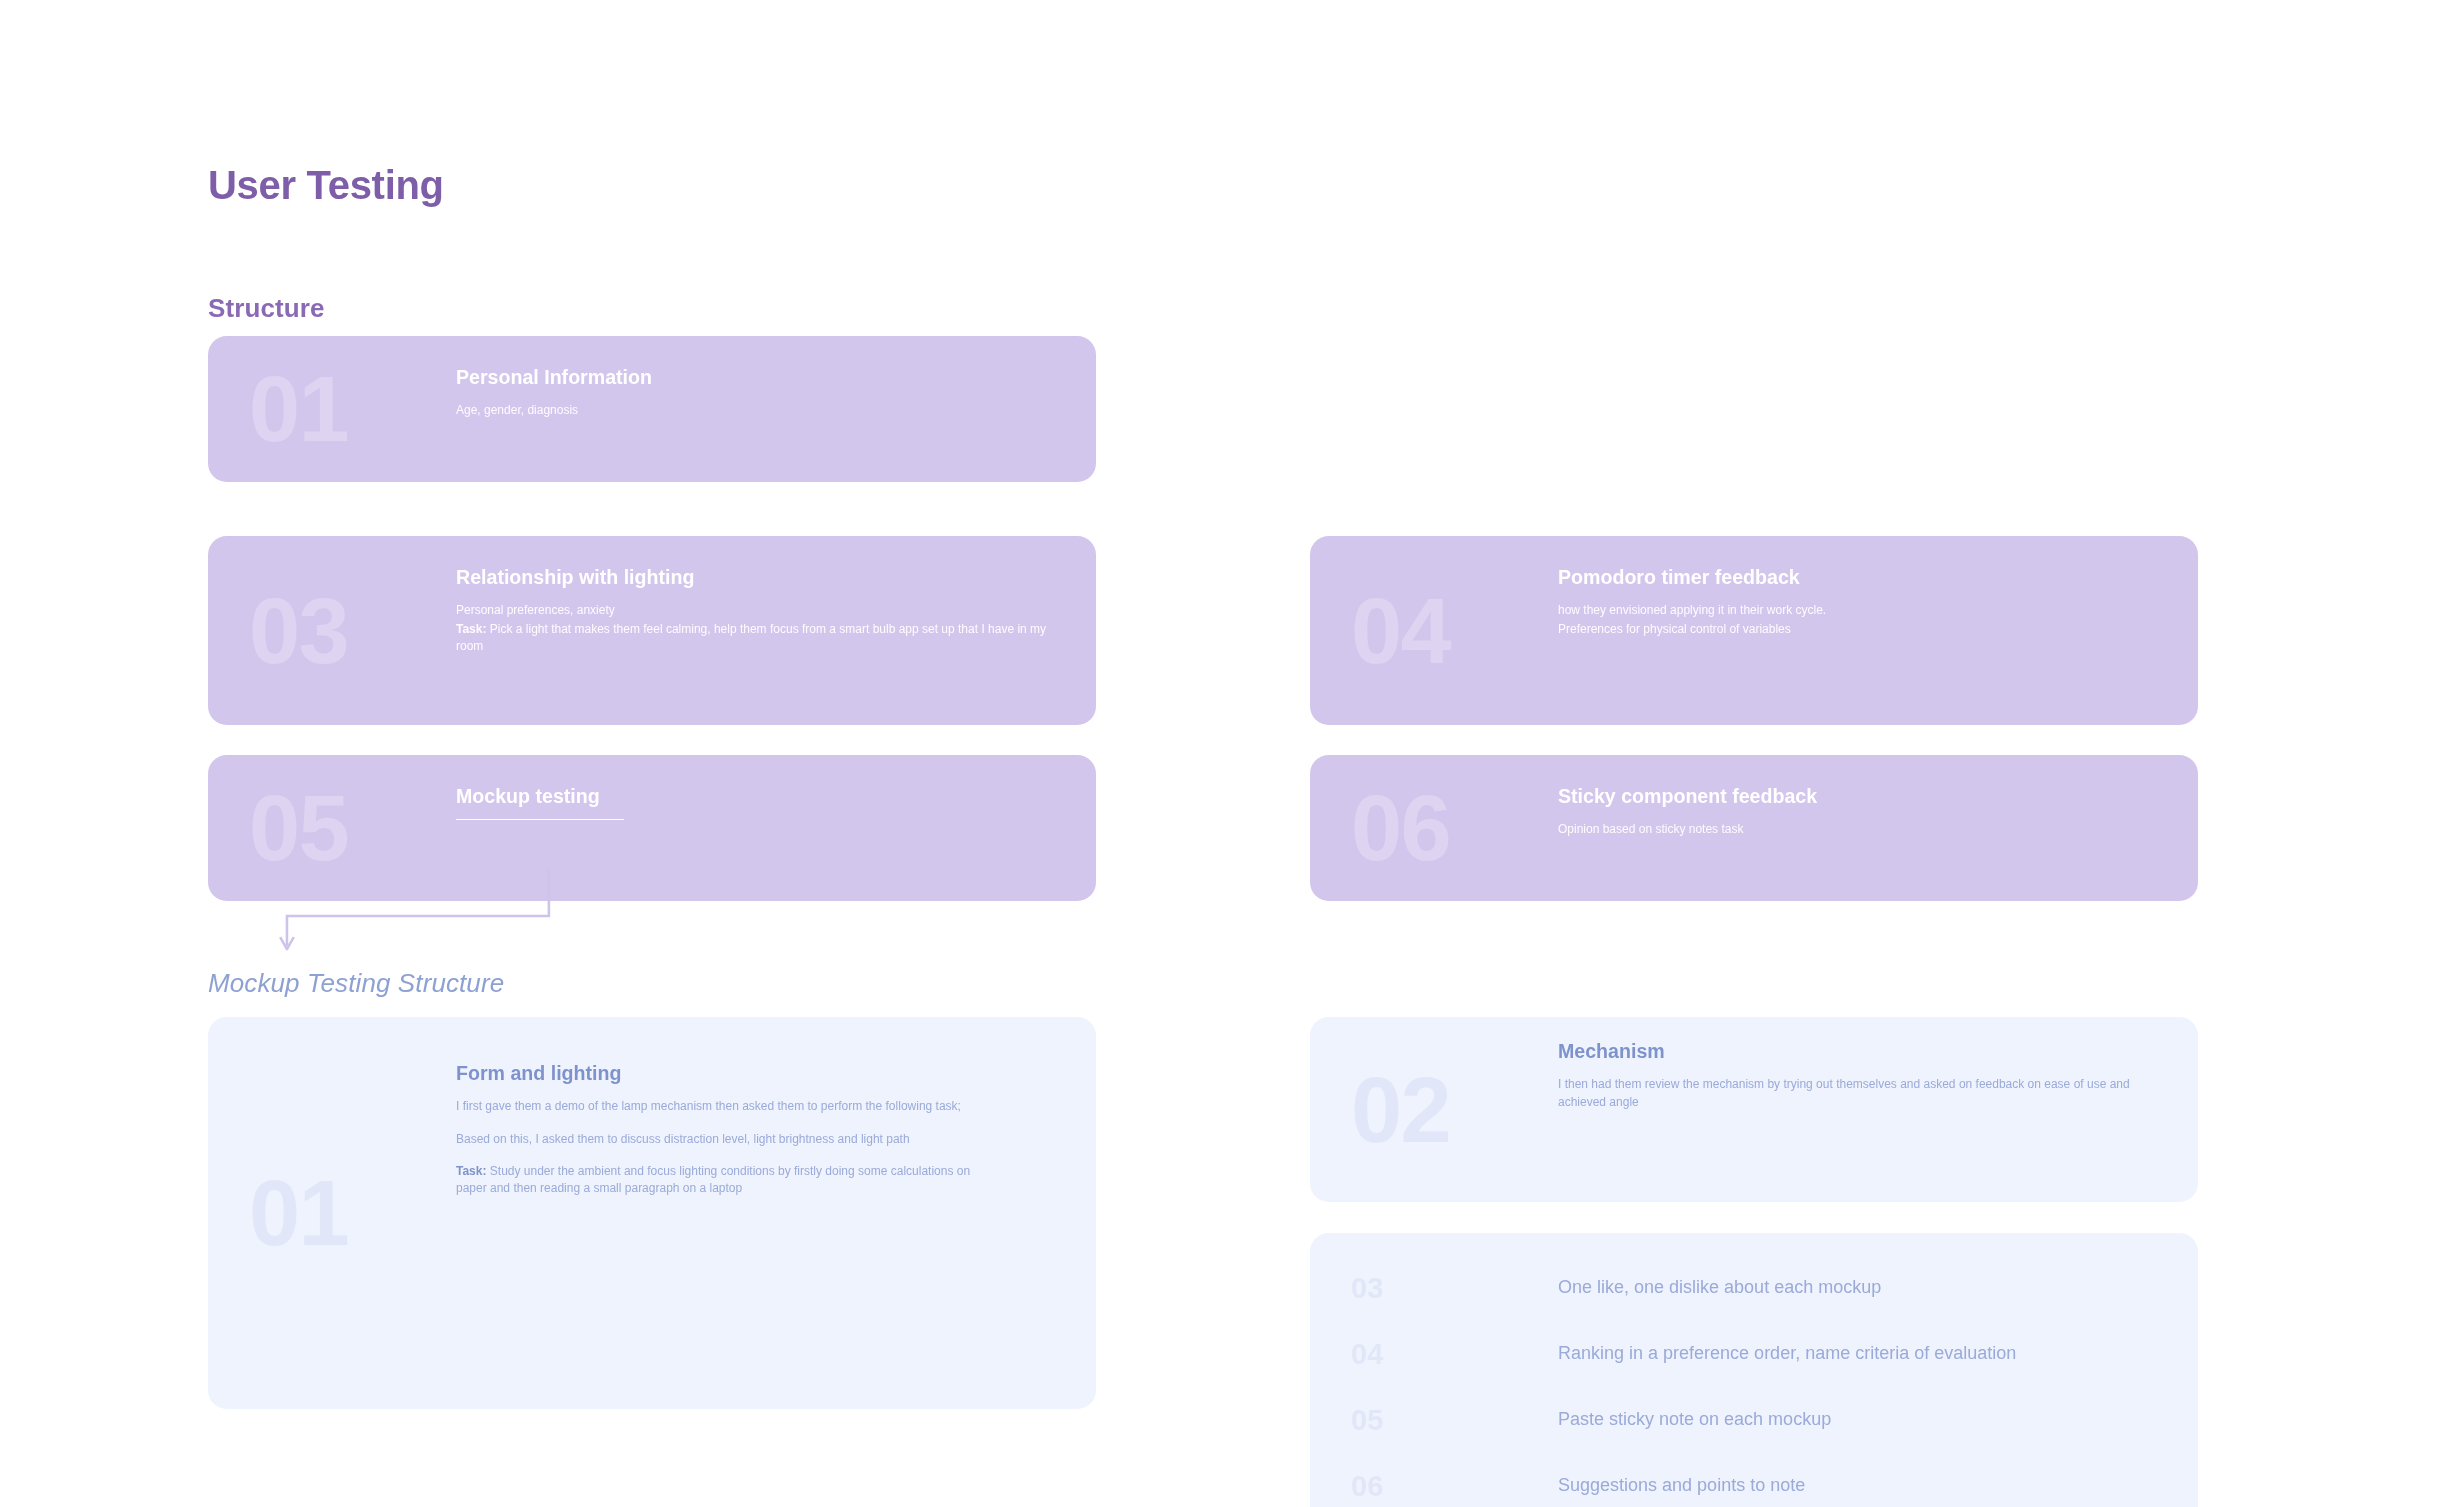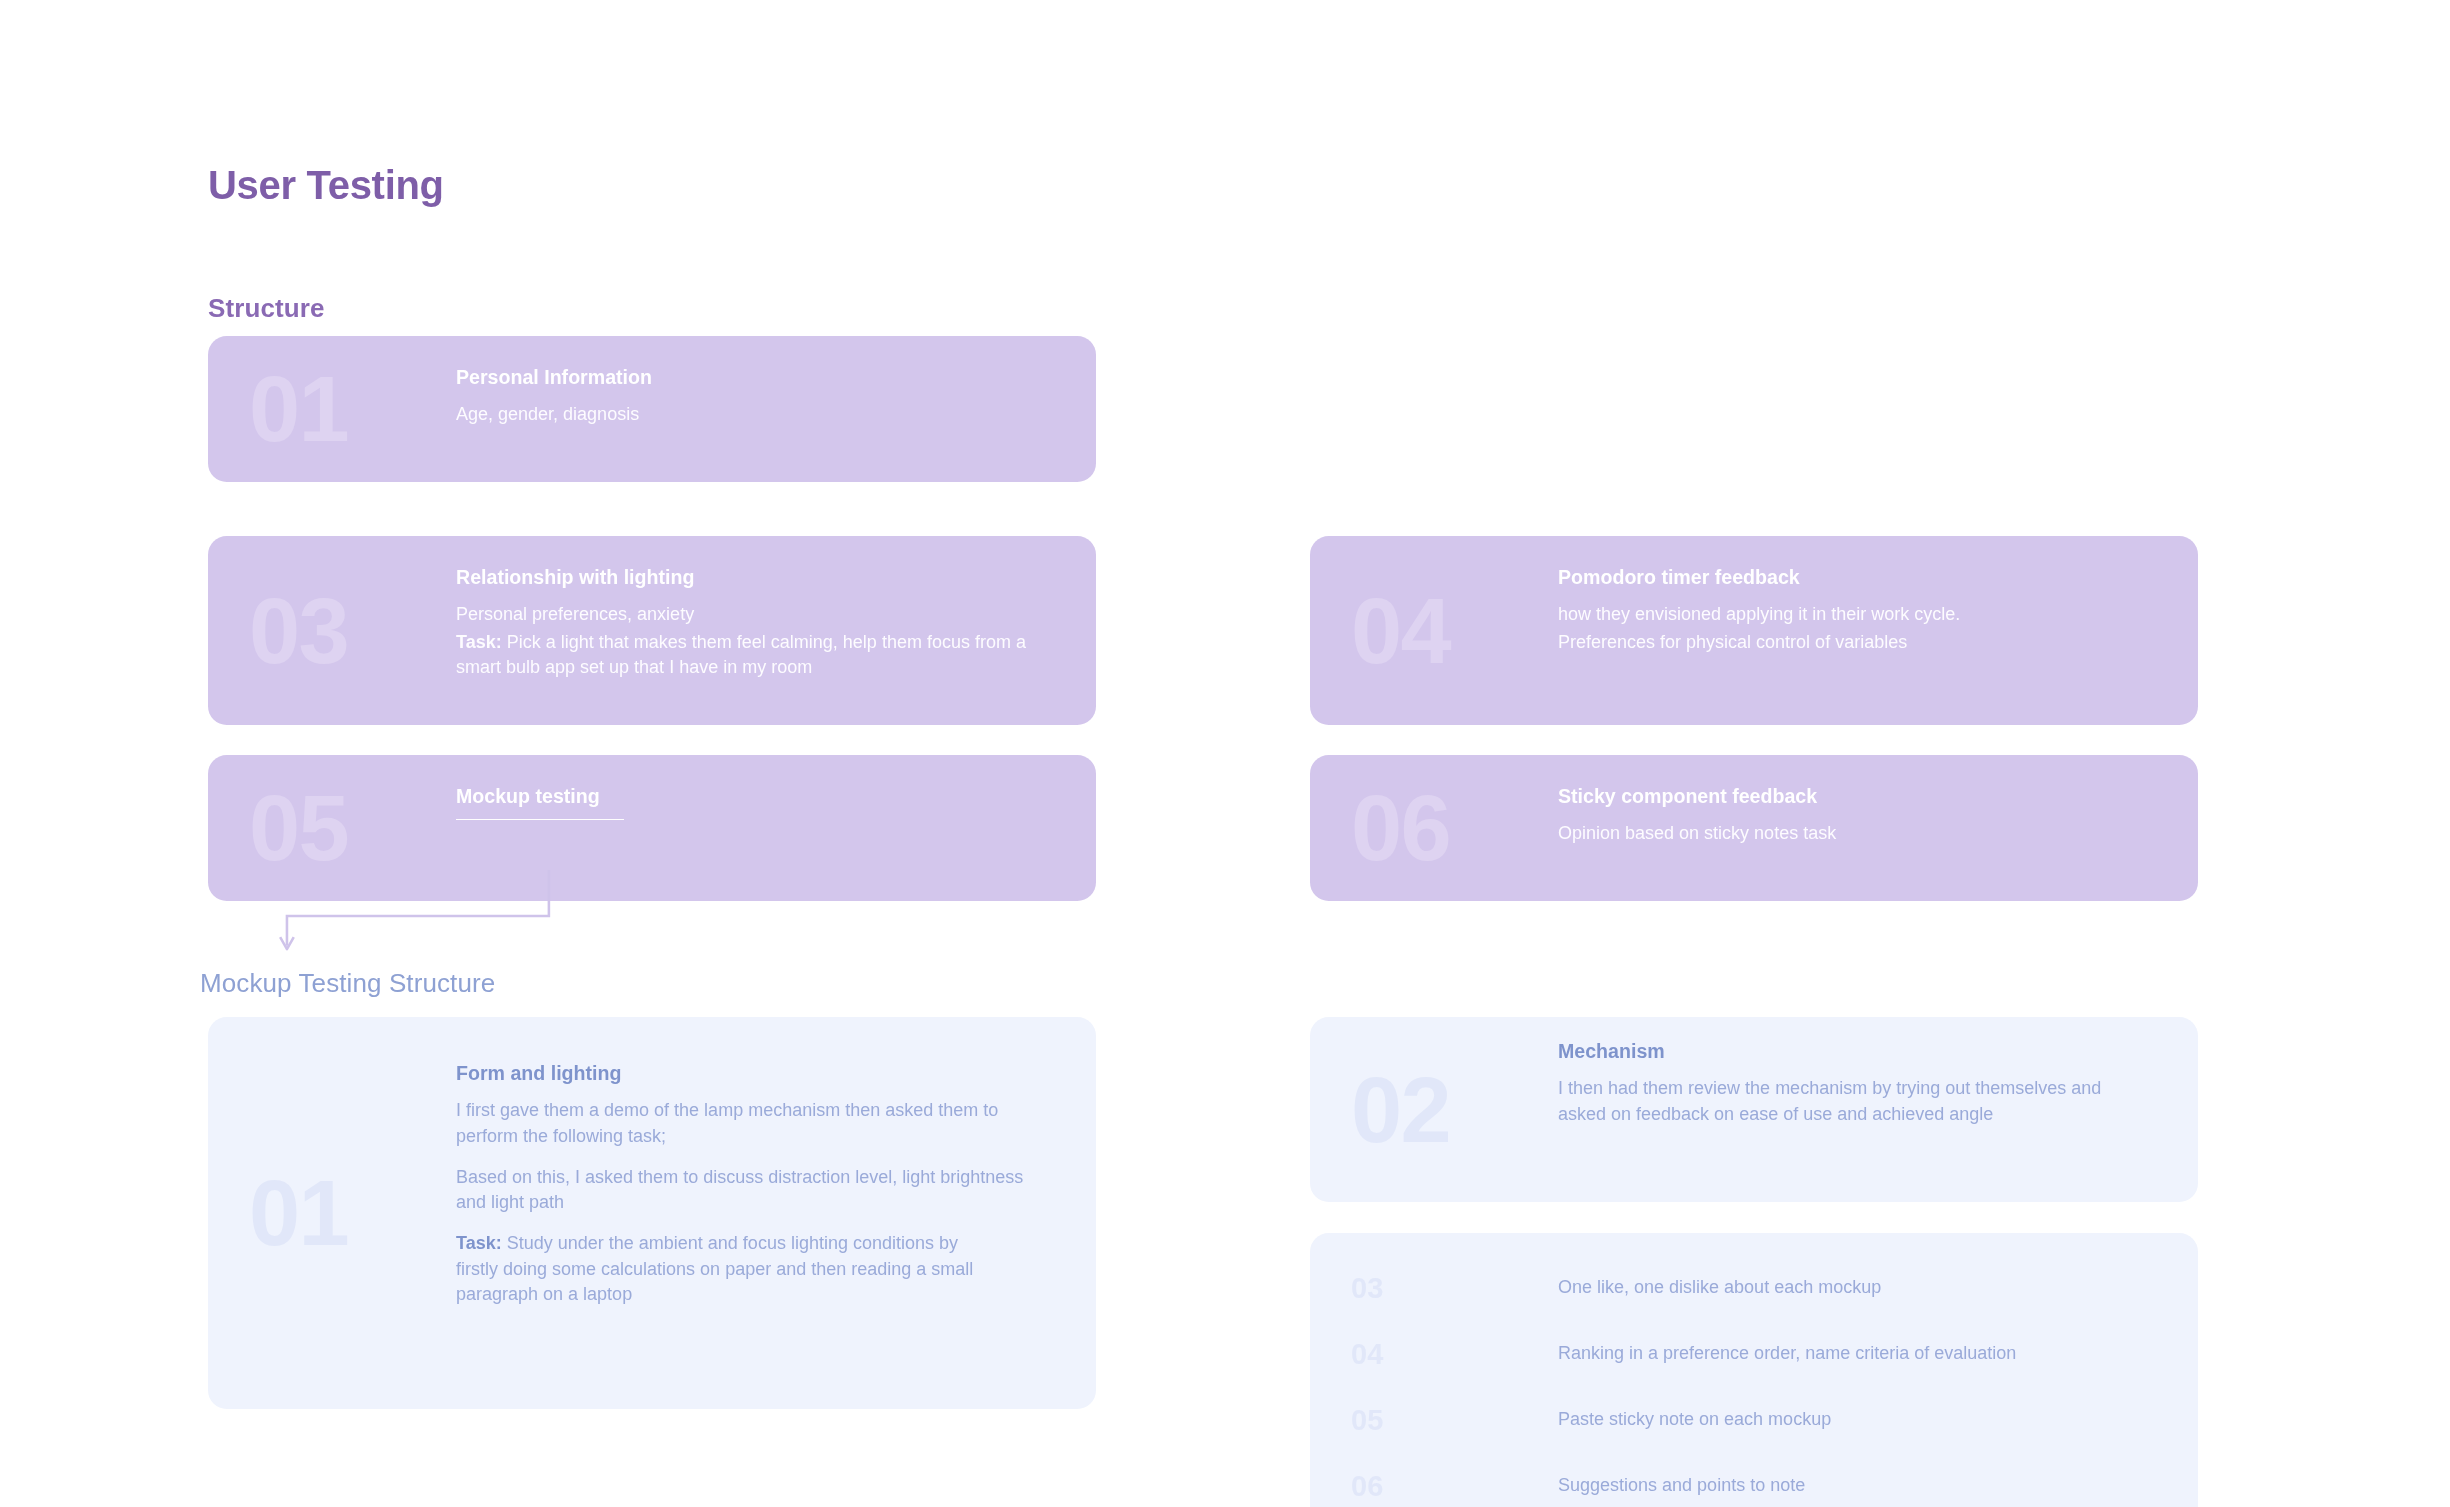--- a/index.html
+++ b/index.html
@@ -30,21 +30,21 @@
     letter-spacing: -0.3px;
   }
 
   .section-heading {
     position: absolute;
     font-size: 26px;
     font-weight: 400;
     letter-spacing: 0.1px;
   }
   .section-heading.purple { left: 208px; top: 293px; color: #8a6ab4; font-weight: bold; }
-  .section-heading.blue   { left: 200px; top: 968px; color: #8ea1d3; }
+  .section-heading.blue   { left: 208px; top: 968px; color: #8ea1d3; font-style: italic; }
 
   
   .col-left  { position: absolute; left: 208px;  width: 888px; }
   .col-right { position: absolute; left: 1310px; width: 888px; }
 
   .card {
     position: relative;
     border-radius: 18.7px;
     overflow: hidden;
   }
@@ -82,21 +82,21 @@
   .card.blue   .card-title { color: #7e93cc; }
 
   .card-title.underlined {
     border-bottom: 1.7px solid #ffffff;
     padding-bottom: 9.4px;
     padding-right: 24px;
     margin-bottom: 0;
   }
 
   .card-text {
-    font-size: 18px;
+    font-size: 12px;
     line-height: 1.42;
     font-weight: 400;
   }
   .card.purple .card-text { color: #fdfcff; }
   .card.blue   .card-text { color: #9aaad9; }
 
   .card-text + .card-text { margin-top: 15.3px; }
   .card-text.tight + .card-text.tight { margin-top: 1.7px; }
 
   .card-text b { font-weight: 700; }

